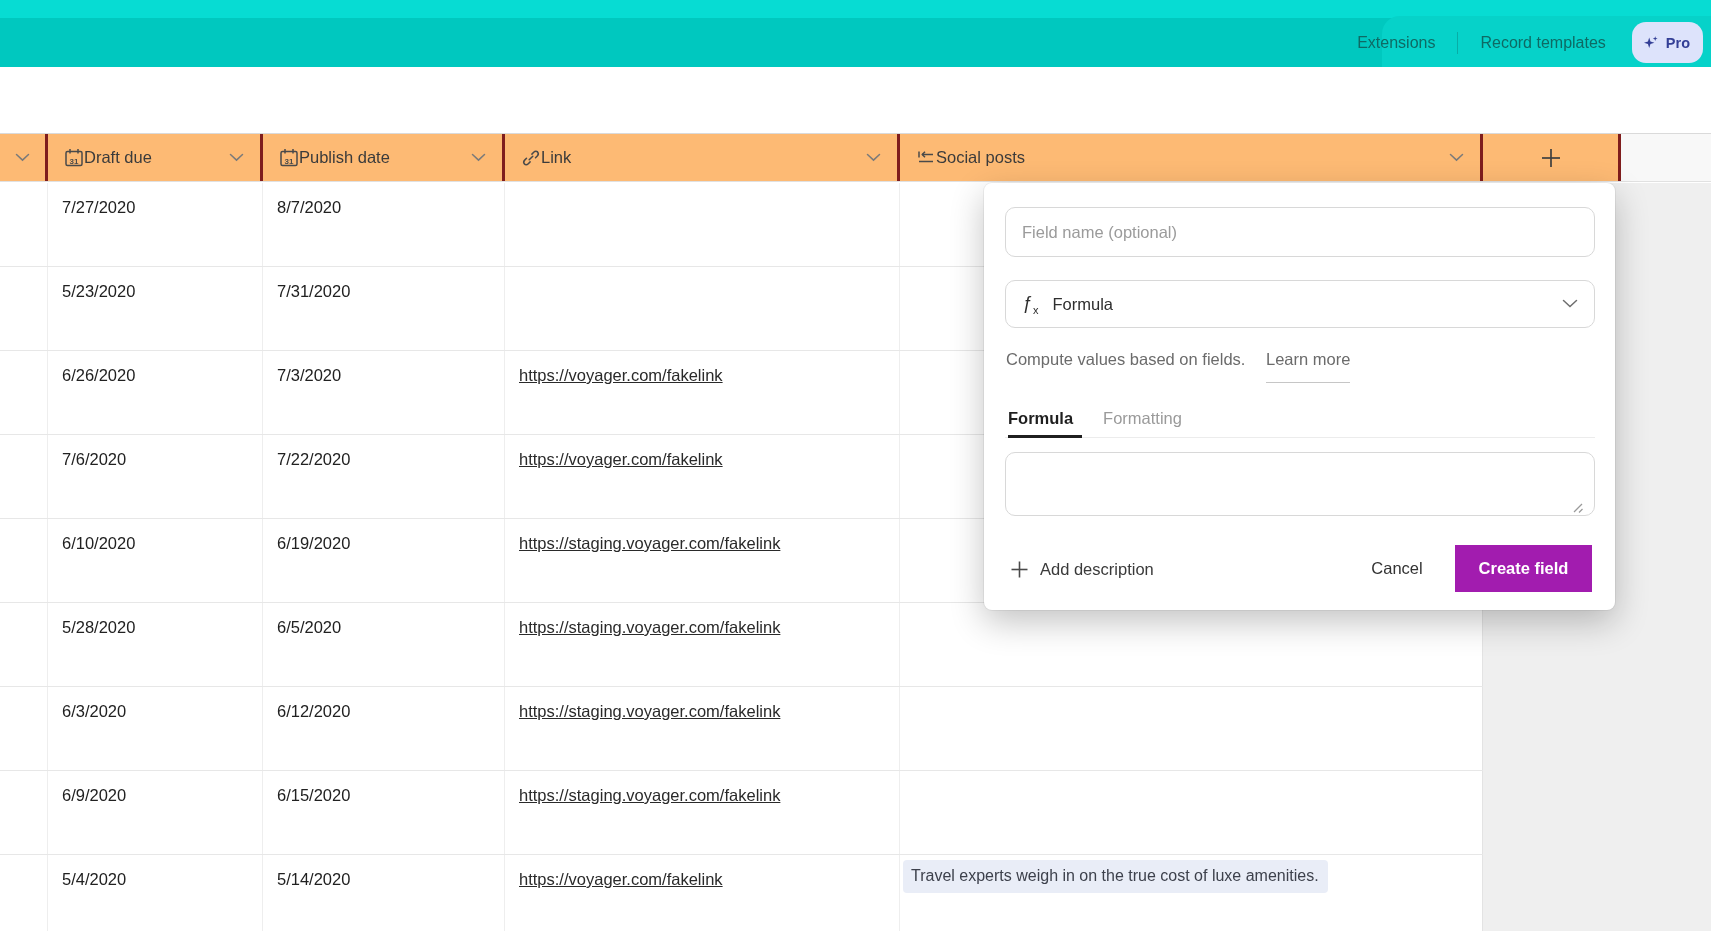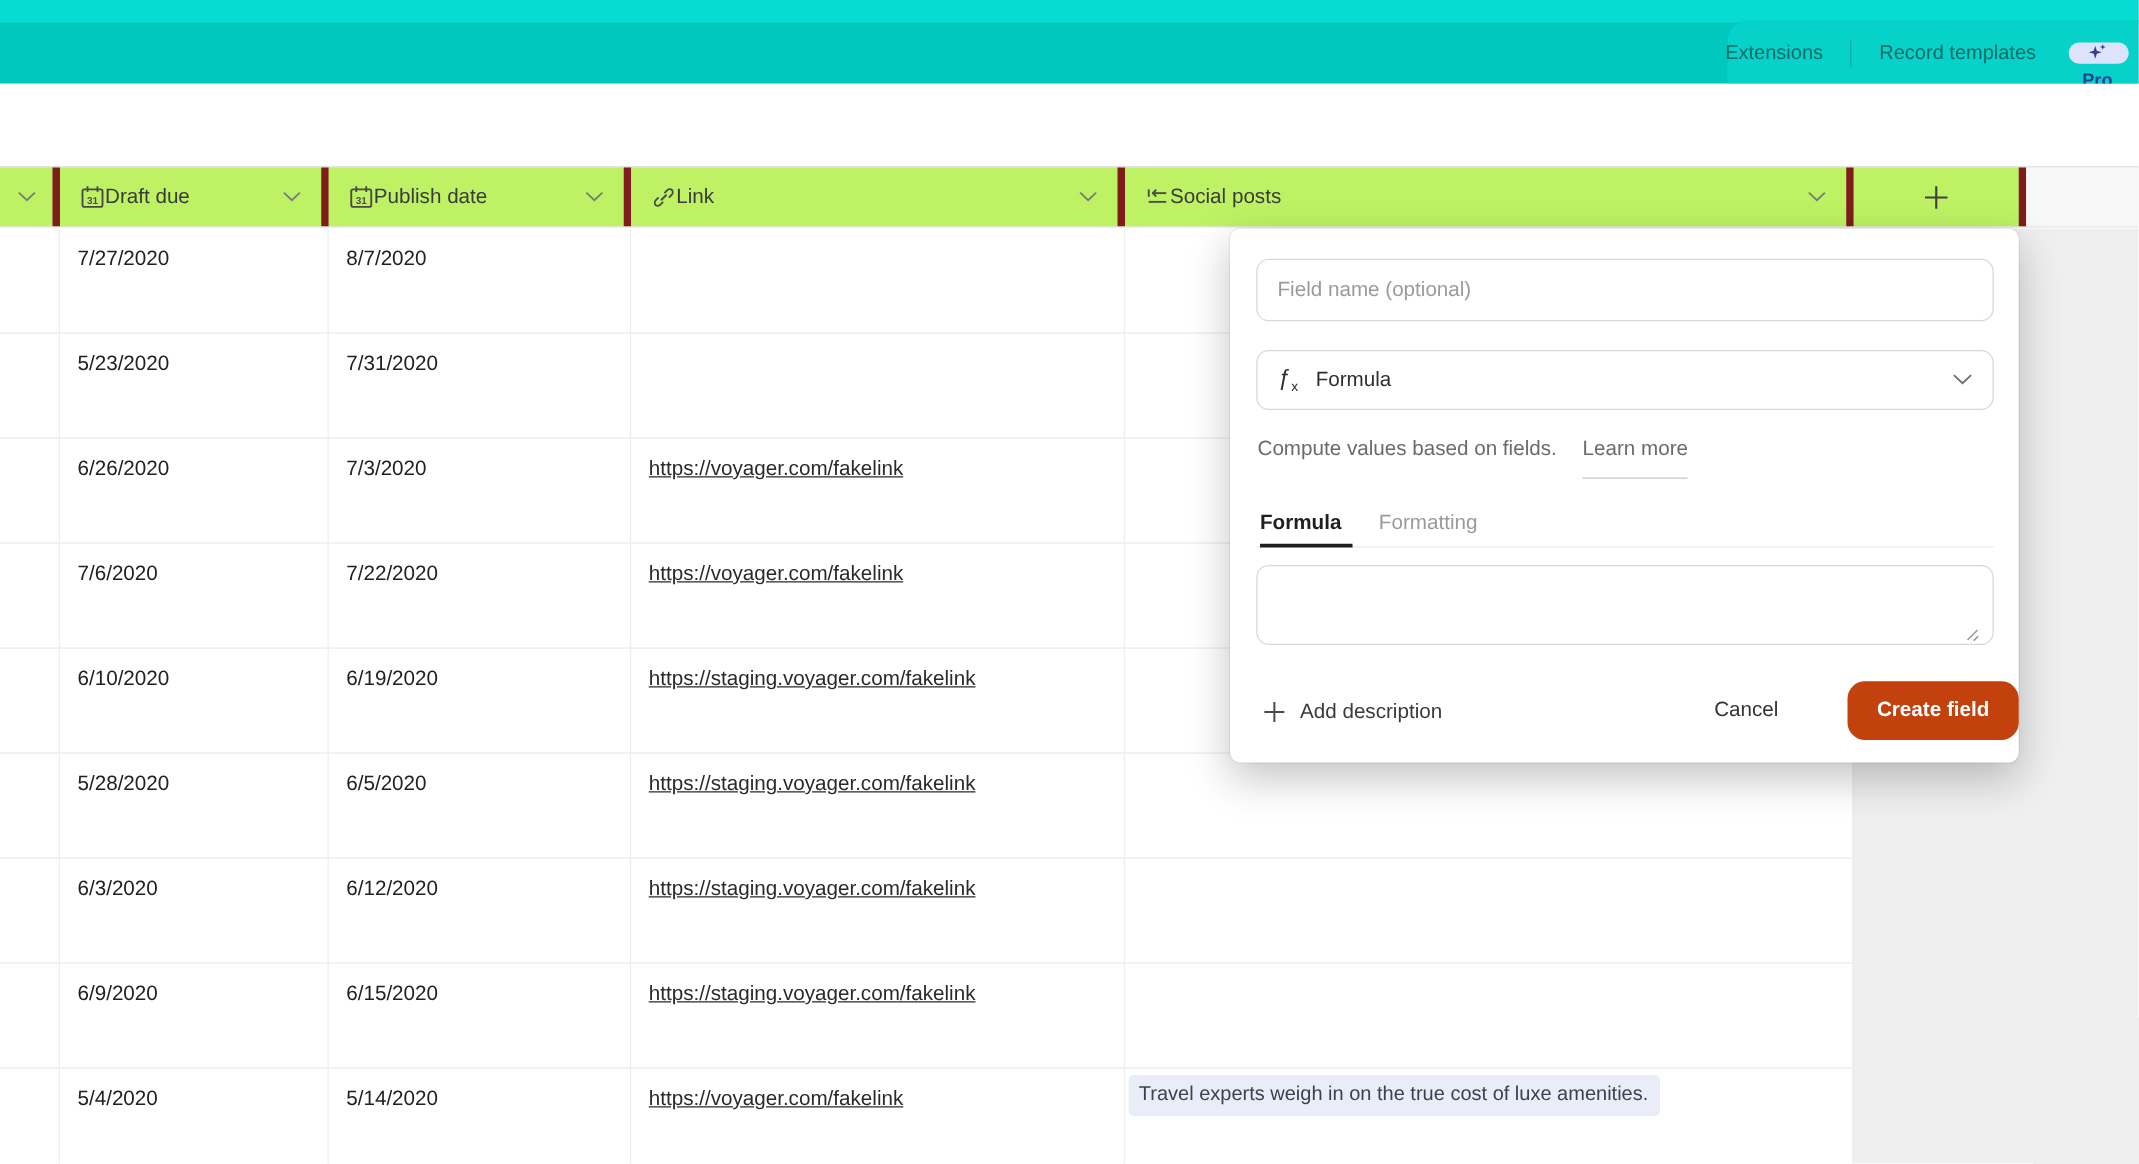--- a/index.html
+++ b/index.html
@@ -8,27 +8,27 @@
     font-family:"Liberation Sans","DejaVu Sans",sans-serif;
     -webkit-font-smoothing:antialiased;
   }
   
   .topbar{position:absolute;left:0;top:0;width:1711px;height:67px;background:#00c8bf;}
   .topbar-shine{position:absolute;left:0;top:0;width:100%;height:18px;background:#07dcd3;}
   .topbar-right-panel{position:absolute;left:1382px;top:16px;right:0;bottom:0;background:#06d2c9;border-top-left-radius:18px;}
   .topbar-items{position:absolute;right:6px;top:18px;height:49px;display:flex;align-items:center;}
   .topbar-link{font-size:16px;color:#0e6a64;padding:0 22px;cursor:pointer;white-space:nowrap;}
   .topbar-sep{width:1px;height:22px;background:rgba(14,106,100,0.35);}
-  .pro-pill{display:flex;align-items:center;gap:7px;background:#dde3fb;border-radius:14px;height:17px;padding:0 13px 0 11px;margin-left:4px;margin-right:2px;color:#333f96;font-size:14.5px;font-weight:bold;cursor:pointer;flex-direction:column;}
+  .pro-pill{display:flex;align-items:center;gap:7px;background:#dde3fb;border-radius:14px;height:41px;padding:0 13px 0 11px;margin-left:4px;margin-right:2px;color:#333f96;font-size:14.5px;font-weight:bold;cursor:pointer;}
   
   .toolbar{position:absolute;left:0;top:67px;width:1711px;height:66px;background:#ffffff;}
   .search-btn{position:absolute;left:1664px;top:88px;width:26px;height:26px;cursor:pointer;}
   
   .grid-header{position:absolute;left:0;top:133px;width:1711px;height:49px;display:flex;box-sizing:border-box;border-top:1px solid #dadada;border-bottom:1px solid #e1e1e1;background:#f8f8f8;}
-  .hcell{box-sizing:border-box;height:100%;background:#bef264;border-right:6px solid #7f1d1d;display:flex;align-items:center;padding:0 16px;color:#3b3b3b;font-size:16.5px;}
+  .hcell{box-sizing:border-box;height:100%;background:#fdba74;border-right:3px solid #7f1d1d;display:flex;align-items:center;padding:0 16px;color:#3b3b3b;font-size:16.5px;}
   .hcell .hlabel{white-space:nowrap;}
   .hcell .hchev{margin-left:auto;display:flex;align-items:center;cursor:pointer;}
   .hc-stub{width:48px;padding:0;justify-content:center;}
   .hc-draft{width:215px;}
   .hc-publish{width:242px;}
   .hc-link{width:395px;}
   .hc-social{width:583px;}
   .hc-plus{width:138px;padding:0;justify-content:center;cursor:pointer;}
   .hc-fill{flex:1;background:#f8f8f8;border-right:none;}
   
@@ -57,21 +57,21 @@
   .learn-more{color:#6b6b6b;border-bottom:1px solid #c6c6c6;padding-bottom:14px;cursor:pointer;margin-left:16px;}
   .tabs{position:absolute;left:24px;top:226px;display:flex;gap:30px;font-size:16.5px;}
   .tab-active{color:#1f1f1f;font-weight:bold;cursor:pointer;}
   .tab-inactive{color:#9a9a9a;cursor:pointer;}
   .tab-underline{position:absolute;left:24px;top:252px;width:74px;height:3px;background:#1f1f1f;}
   .tab-border{position:absolute;left:21px;top:254px;width:590px;height:1px;background:#ececec;}
   .formula-box{position:absolute;left:21px;top:269px;width:590px;height:64px;box-sizing:border-box;border:1px solid #d8d8d8;border-radius:10px;resize:none;outline:none;padding:8px 12px;font-family:inherit;font-size:16px;color:#333;}
   .resize-glyph{position:absolute;left:587px;top:318px;pointer-events:none;}
   .add-desc{position:absolute;left:26px;top:374px;height:24px;display:flex;align-items:center;gap:11px;font-size:16.5px;color:#3a3a3a;cursor:pointer;}
   .cancel-btn{position:absolute;left:378px;top:362px;width:70px;height:47px;display:flex;align-items:center;justify-content:center;font-size:16.5px;color:#333;cursor:pointer;background:none;border:none;font-family:inherit;}
-  .create-btn{position:absolute;left:494px;top:362px;width:137px;height:47px;background:#c2410c;border:none;border-radius:14px;color:#fff;font-weight:bold;font-size:16.5px;display:flex;align-items:center;justify-content:center;cursor:pointer;font-family:inherit;}
+  .create-btn{position:absolute;left:471px;top:362px;width:137px;height:47px;background:#a21caf;border:none;border-radius:0;color:#fff;font-weight:bold;font-size:16.5px;display:flex;align-items:center;justify-content:center;cursor:pointer;font-family:inherit;}
   svg{display:block;}
 </style>
 </head>
 <body>
 
 <div class="screen">
 
   <div class="topbar">
     <div class="topbar-shine"></div>
     <div class="topbar-right-panel"></div>

